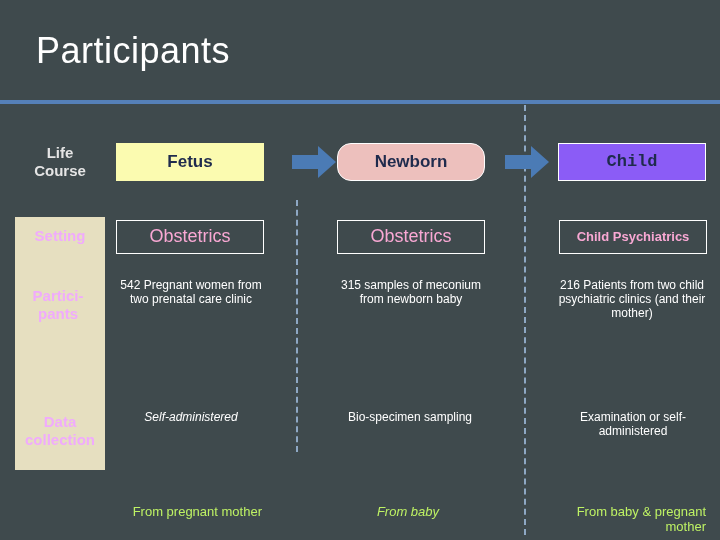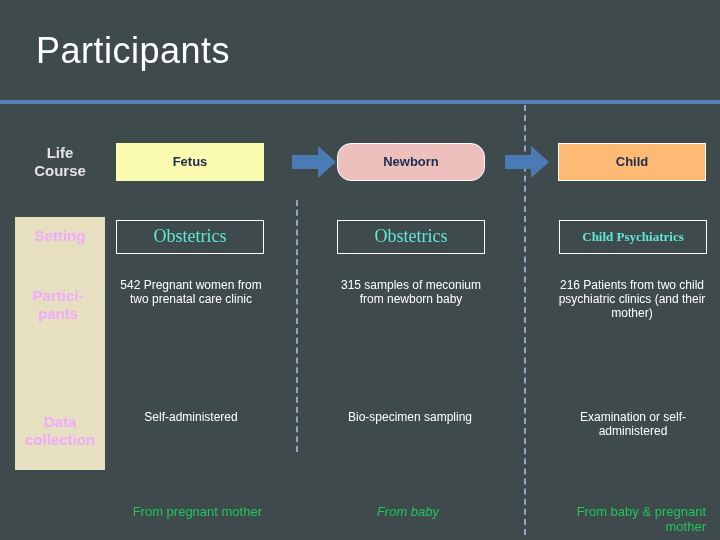--- a/index.html
+++ b/index.html
@@ -75,48 +75,47 @@
   .rowlabel-navy {
     color: #f0abfc;
     font-weight: bold;
     font-size: 15px;
   }
 
   
   .stage-box {
     border: 1px solid #ffffff;
     font-weight: bold;
-    font-size: 13px;
+    font-size: 17px;
     color: #1f2b4d;
   }
   .stage-fetus   { background: #fbfbb0; border-color: #fbfbb0; }
   .stage-newborn { background: #edc0bd; border-radius: 14px; }
-  .stage-child   { background: #fdba74; }
+  .stage-child   { background: #8b5cf6; font-family: Liberation Mono, monospace; }
 
   
   .setting-box {
     border: 1px solid #ffffff;
-    color: #5eead4;
+    color: #f9a8d4;
     font-size: 18px;
-    font-family: Liberation Serif, serif;
   }
   .setting-box.small {
     font-size: 13px;
     font-weight: bold;
   }
 
   
   .body-text {
     color: #ffffff;
     font-size: 12px;
   }
 
   
   .footnote {
-    color: #22c55e;
+    color: #bef264;
     font-size: 13px;
   }
   .foot-right { justify-content: flex-end; text-align: right; }
 
   
   .arrow {
     position: absolute;
     width: 44px;
     height: 34px;
   }
@@ -173,21 +172,21 @@
 
 <div class="cell body-text" style="left:330px; top:278px; width:162px; height:110px; align-items:flex-start;">315 samples of meconium from newborn baby</div>
 
 <div class="cell body-text" style="left:548px; top:278px; width:168px; height:110px; align-items:flex-start;">216 Patients from two child psychiatric clinics (and their mother)</div>
 
 <div class="cell rowlabel-navy" style="left:15px; top:410px; width:90px; height:42px; flex-direction:column;">
   <span>Data</span>
   <span>collection</span>
 </div>
 
-<div class="cell body-text" style="left:118px; top:410px; width:146px; height:46px; align-items:flex-start;">Self-administered</div>
+<div class="cell body-text" style="left:118px; top:410px; width:146px; height:46px; align-items:flex-start;font-style:italic;">Self-administered</div>
 
 <div class="cell body-text" style="left:335px; top:410px; width:150px; height:46px; align-items:flex-start;">Bio-specimen sampling</div>
 
 <div class="cell body-text" style="left:560px; top:410px; width:146px; height:66px; align-items:flex-start;">Examination or  self-administered</div>
 
 <div class="cell footnote foot-right" style="left:116px; top:504px; width:146px; height:34px; align-items:flex-start;">From  pregnant mother</div>
 
 <div class="cell footnote" style="left:334px; top:504px; width:148px; height:34px; align-items:flex-start;font-style:italic;">From  baby</div>
 
 <div class="cell footnote foot-right" style="left:556px; top:504px; width:150px; height:34px; align-items:flex-start;">From  baby &amp; pregnant mother</div>

